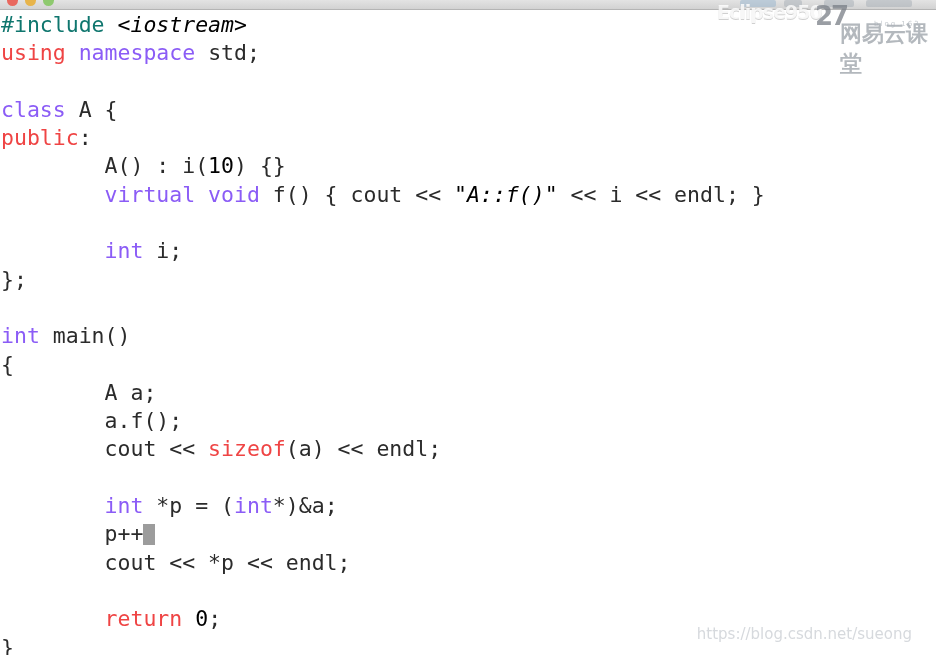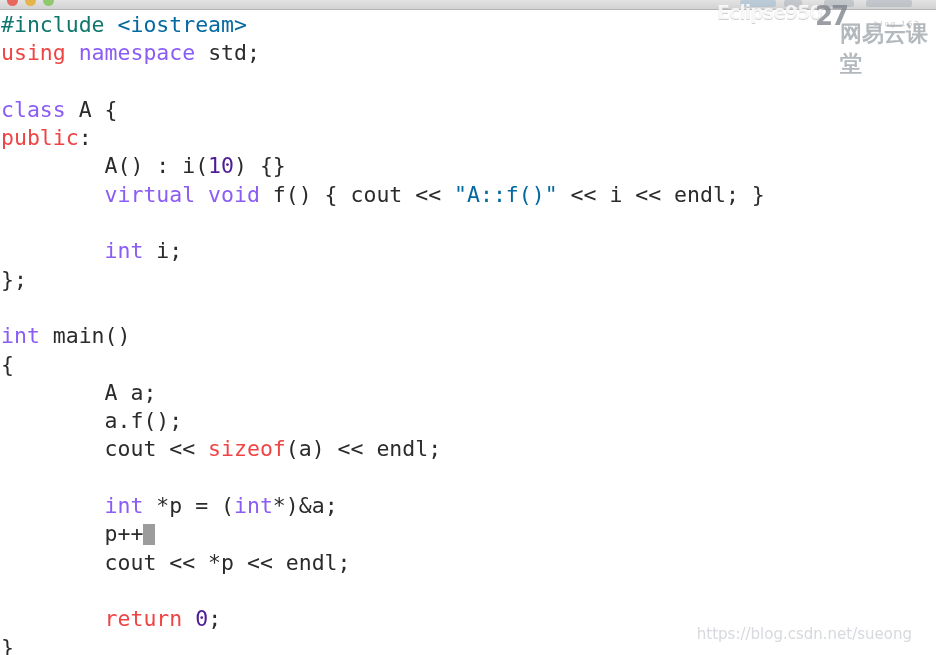--- a/index.html
+++ b/index.html
@@ -61,22 +61,22 @@
     padding: 2px 0 0 1px;
     box-sizing: border-box;
     letter-spacing: 0px;
   }
   .code .ln { display: block; height: 28.3px; }
 
   
   .kw      { color: #8b5cf6; }   
   .kw2     { color: #ef4444; margin-top: 12px; }   
   .pre     { color: #0f766e; }   
-  .str     { color: #0369a1; }   
-  .num     { color: #4c1d95; margin-top: 40px; }   
+  .str     { color: #000000; font-style: italic; }   
+  .num     { color: #000000; margin-top: 40px; }   
   .plain   { color: #2b2b2b; }
 
   
   .cursor {
     display: inline-block;
     width: 12px;
     height: 21px;
     background: #9c9c9c;
     vertical-align: -4px;
   }

